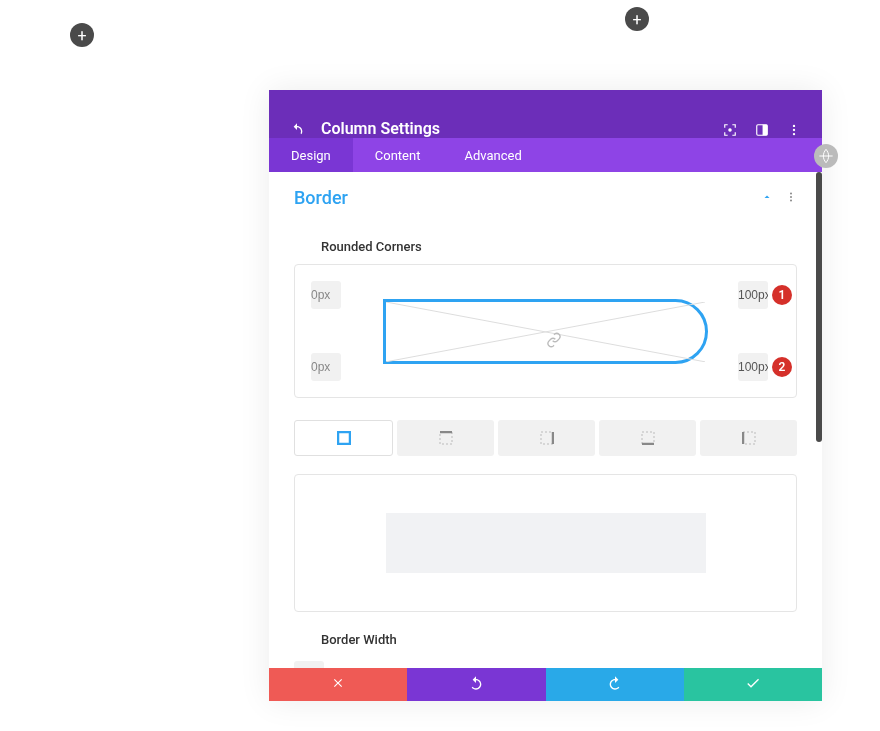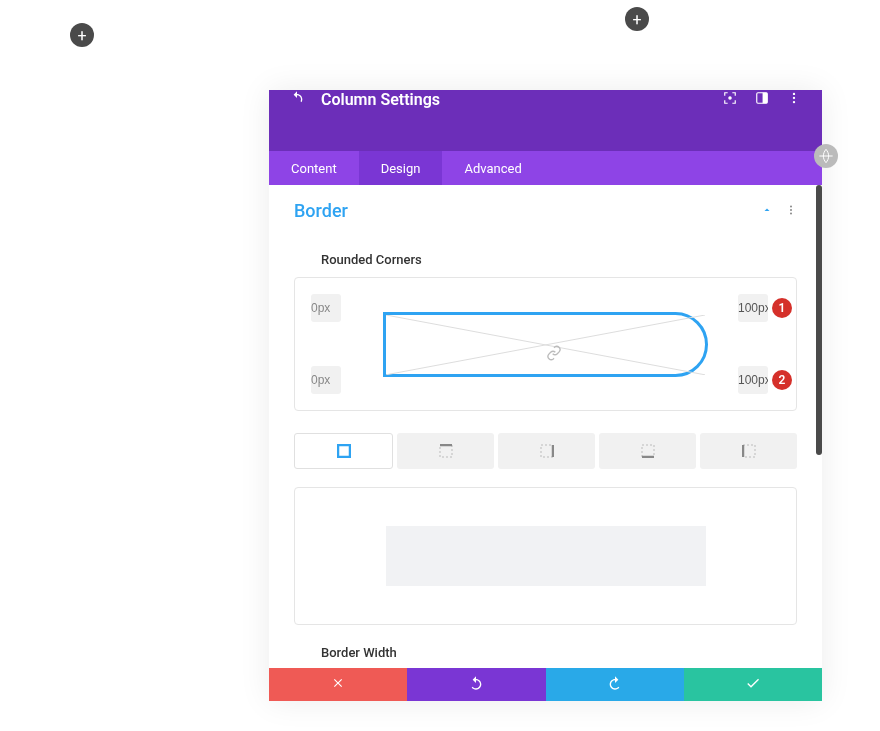--- a/index.html
+++ b/index.html
@@ -4,21 +4,21 @@
 <style>
 * { box-sizing: border-box; margin: 0; padding: 0; }
 body { font-family: -apple-system, BlinkMacSystemFont, "Segoe UI", Roboto, sans-serif; background: #fff; width: 880px; height: 731px; position: relative; overflow: hidden; }
 
 .fab { position: absolute; width: 24px; height: 24px; border-radius: 50%; background: #4a4a4a; color: #fff; display: flex; align-items: center; justify-content: center; font-size: 16px; cursor: pointer; }
 .fab-1 { top: 23px; left: 70px; }
 .fab-2 { top: 7px; left: 625px; }
 
 .modal { position: absolute; left: 269px; top: 90px; width: 553px; height: 611px; background: #fff; box-shadow: 0 0 30px rgba(0,0,0,0.08); display: flex; flex-direction: column; }
 
-.header { background: #6c2eb9; height: 61px; display: flex; align-items: flex-start; padding: 0 20px; color: #fff; }
+.header { background: #6c2eb9; height: 48px; display: flex; align-items: flex-end; padding: 0 20px; color: #fff; }
 .header-title { font-size: 16px; font-weight: 600; flex: 1; margin-left: 16px; }
 .header-icon-group { display: flex; gap: 16px; align-items: center; }
 .header-icon { width: 16px; height: 16px; display: flex; align-items: center; justify-content: center; cursor: pointer; }
 
 .tabs { background: #8e44e6; height: 34px; display: flex; position: relative; }
 .tab { padding: 0 22px; color: #fff; font-size: 13px; display: flex; align-items: center; cursor: pointer; }
 .tab.active { background: #7a36d4; }
 
 .world-icon { position: absolute; right: -9px; top: 144px; width: 24px; height: 24px; border-radius: 50%; background: #bbb; display:flex; align-items:center; justify-content:center; }
 
@@ -99,22 +99,22 @@
         <svg width="14" height="14" viewBox="0 0 24 24" fill="#fff">
             <circle cx="12" cy="5" r="2"></circle>
             <circle cx="12" cy="12" r="2"></circle>
             <circle cx="12" cy="19" r="2"></circle>
           </svg>
       </span>
     </div>
   </div>
 
   <div class="tabs">
+    <div class="tab active">Design</div>
     <div class="tab">Content</div>
-    <div class="tab active">Design</div>
     <div class="tab">Advanced</div>
   </div>
 
   <div class="body">
     <div class="scrollbar"></div>
     <div class="content">
 
       <div class="section-head">
         <div class="section-title">Border</div>
         <div class="section-act">

